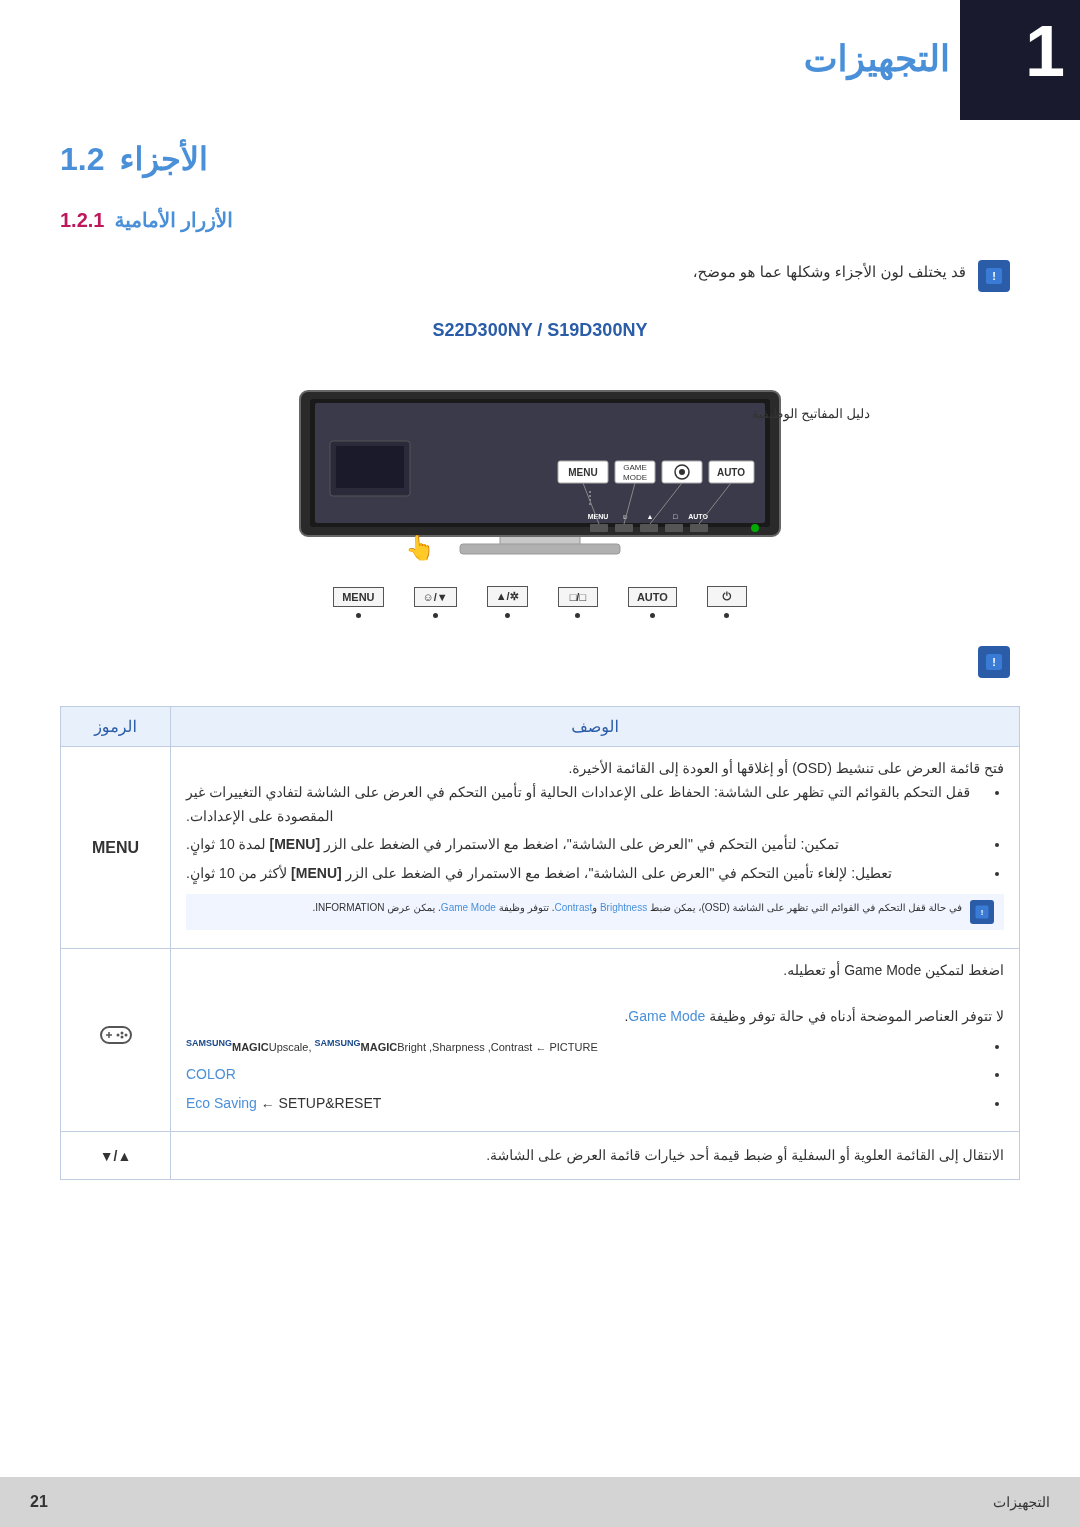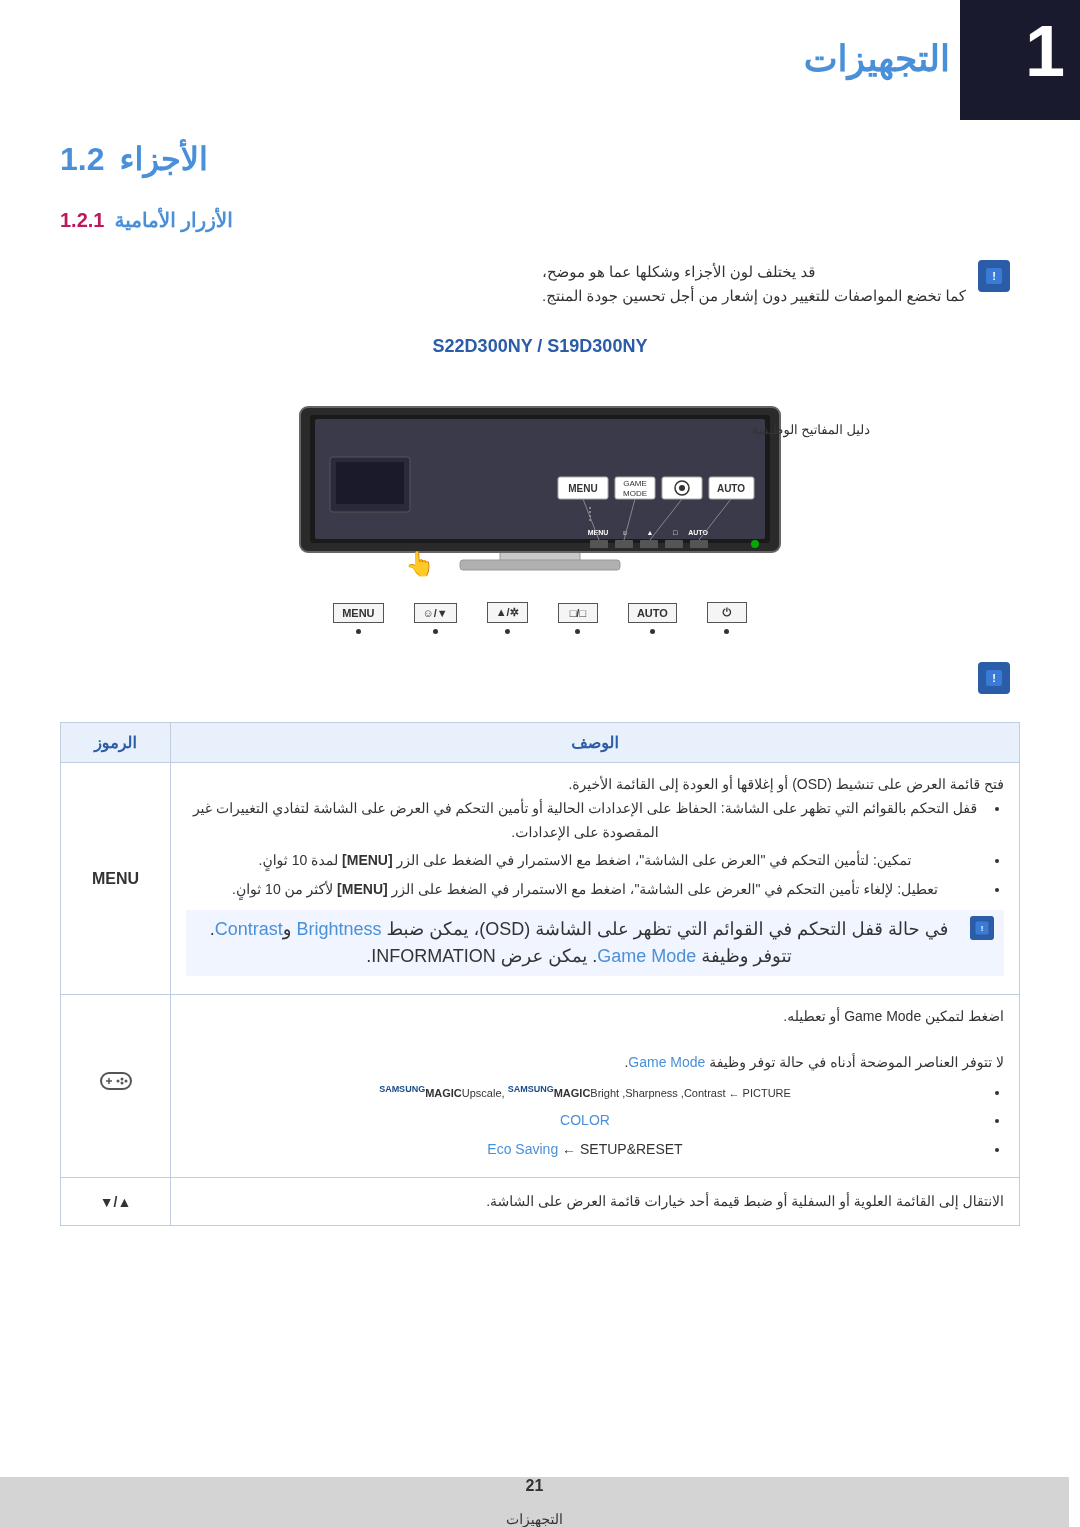--- a/index.html
+++ b/index.html
@@ -190,21 +190,21 @@
       margin-top: 15px;
       direction: rtl;
     }
 
     .main-table th {
       background: #e8f0fb;
       border: 1px solid #c0cce0;
       padding: 10px 15px;
       font-size: 16px;
       color: #2a5ca8;
-      font-weight: bold;
+      font-weight: normal;
       text-align: center;
     }
 
     .main-table td {
       border: 1px solid #c0cce0;
       padding: 10px 15px;
       font-size: 14px;
       color: #333;
       vertical-align: middle;
       line-height: 1.7;
@@ -218,21 +218,21 @@
       color: #333;
     }
 
     .main-table .desc-cell {
       text-align: right;
     }
 
     .bullet-list {
       list-style: disc;
       padding-right: 20px;
-      text-align: center;
+      text-align: left;
     }
 
     .bullet-list li {
       margin-bottom: 5px;
     }
 
     .colored-text {
       color: #4a90d9;
     }
 
@@ -258,44 +258,43 @@
       border-radius: 3px;
       display: flex;
       align-items: center;
       justify-content: center;
       color: white;
       font-size: 11px;
       flex-shrink: 0;
     }
 
     .inner-note-text {
-      font-size: 18px;
-      color: #333;
-      text-align: center;
+      font-size: 10px;
+      color: #333;
+      text-align: left;
       line-height: 1.5;
     }
 
     .gamepad-icon {
       font-size: 28px;
       color: #555;
     }
 
     
     .page-footer {
       position: absolute;
       bottom: 0;
       left: 0;
-      right: 11px;
+      right: 0;
       height: 50px;
       background: #d4d4d4;
       display: flex;
       align-items: center;
       justify-content: space-between;
       padding: 0 30px;
-      flex-direction: column;
     }
 
     .footer-text-right {
       font-size: 14px;
       color: #333;
       direction: rtl;
     }
 
     .footer-page-number {
       font-size: 16px;
@@ -329,21 +328,20 @@
 
   <div class="note-box">
     <div class="note-icon">
       <svg width="18" height="18" viewBox="0 0 18 18" fill="none">
         <rect x="1" y="1" width="16" height="16" rx="2" fill="#3a7bd5"></rect>
         <text x="9" y="13" text-anchor="middle" fill="white" font-size="11" font-weight="bold">!</text>
       </svg>
     </div>
     <div class="note-text">
       <span>قد يختلف لون الأجزاء وشكلها عما هو موضح،</span><br>
-      <span>كما تخضع المواصفات للتغيير دون إشعار من أجل تحسين جودة المنتج.</span>
     </div>
   </div>
 
   <div class="product-model">S22D300NY / S19D300NY</div>
 
   <div class="monitor-area">
     <div style="position:relative; width:700px; display:flex; flex-direction:column; align-items:center;">
 
       <div style="position:absolute; top:45px; right:20px; font-size:13px; color:#333; direction:rtl;">دليل المفاتيح الوظيفية</div>
 

